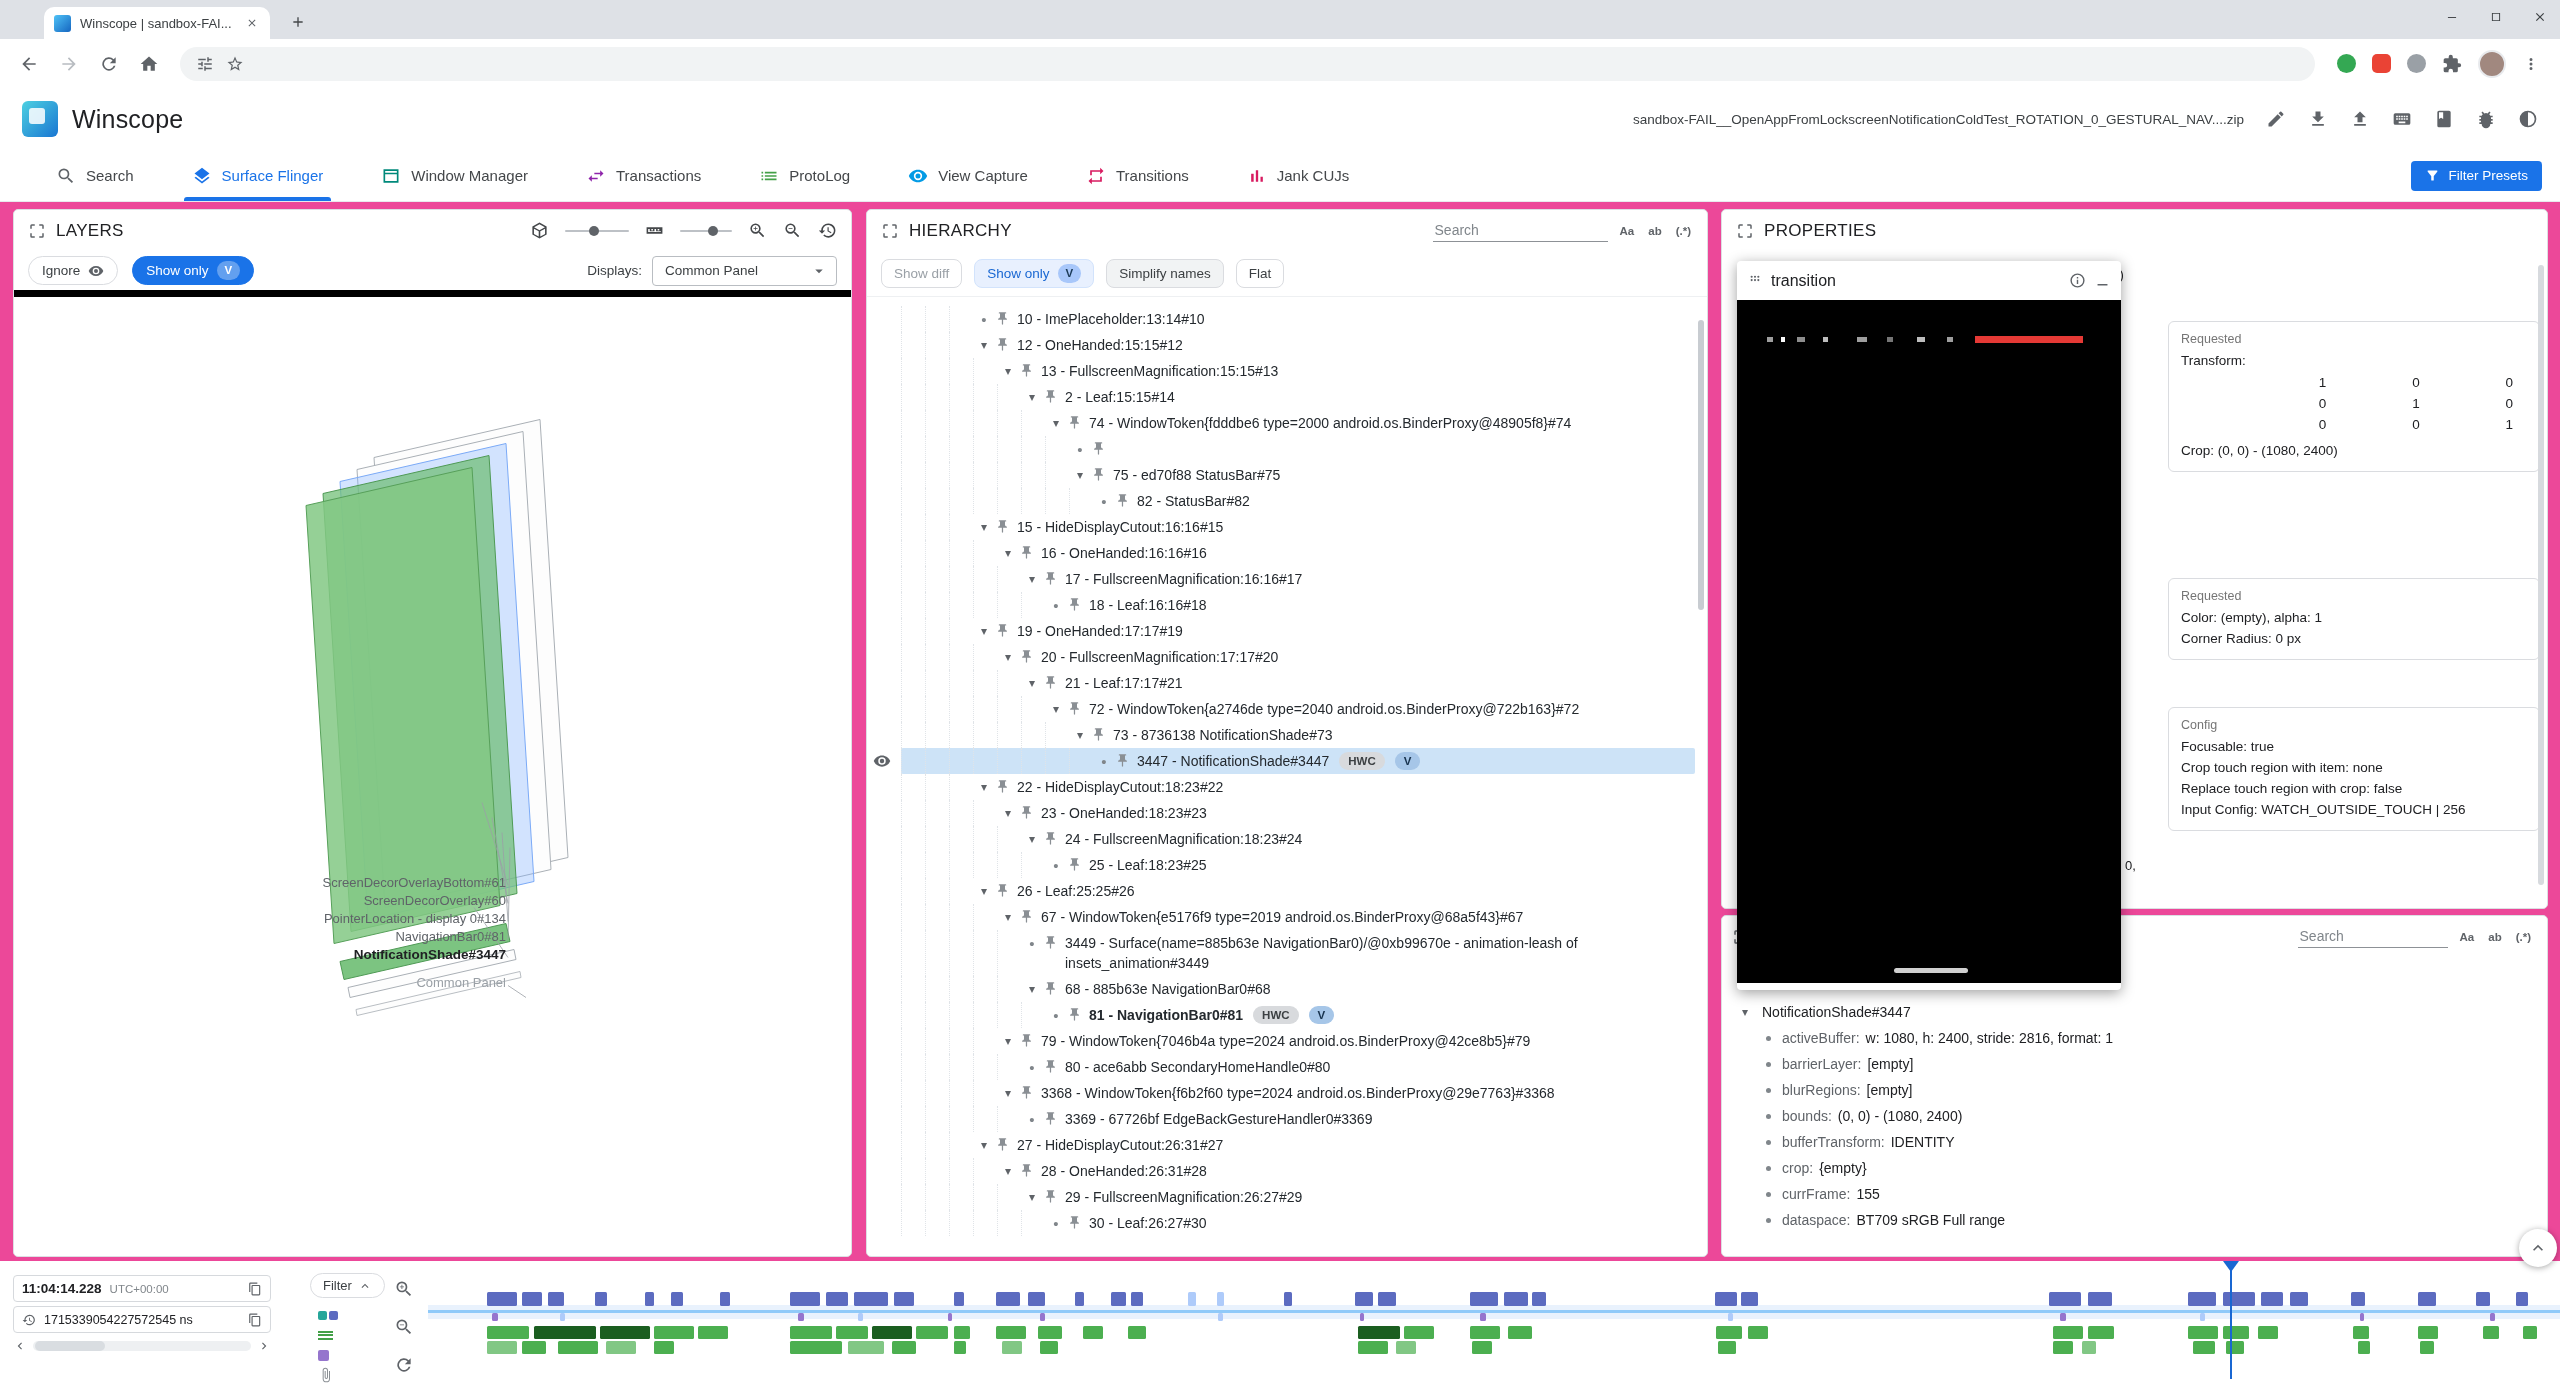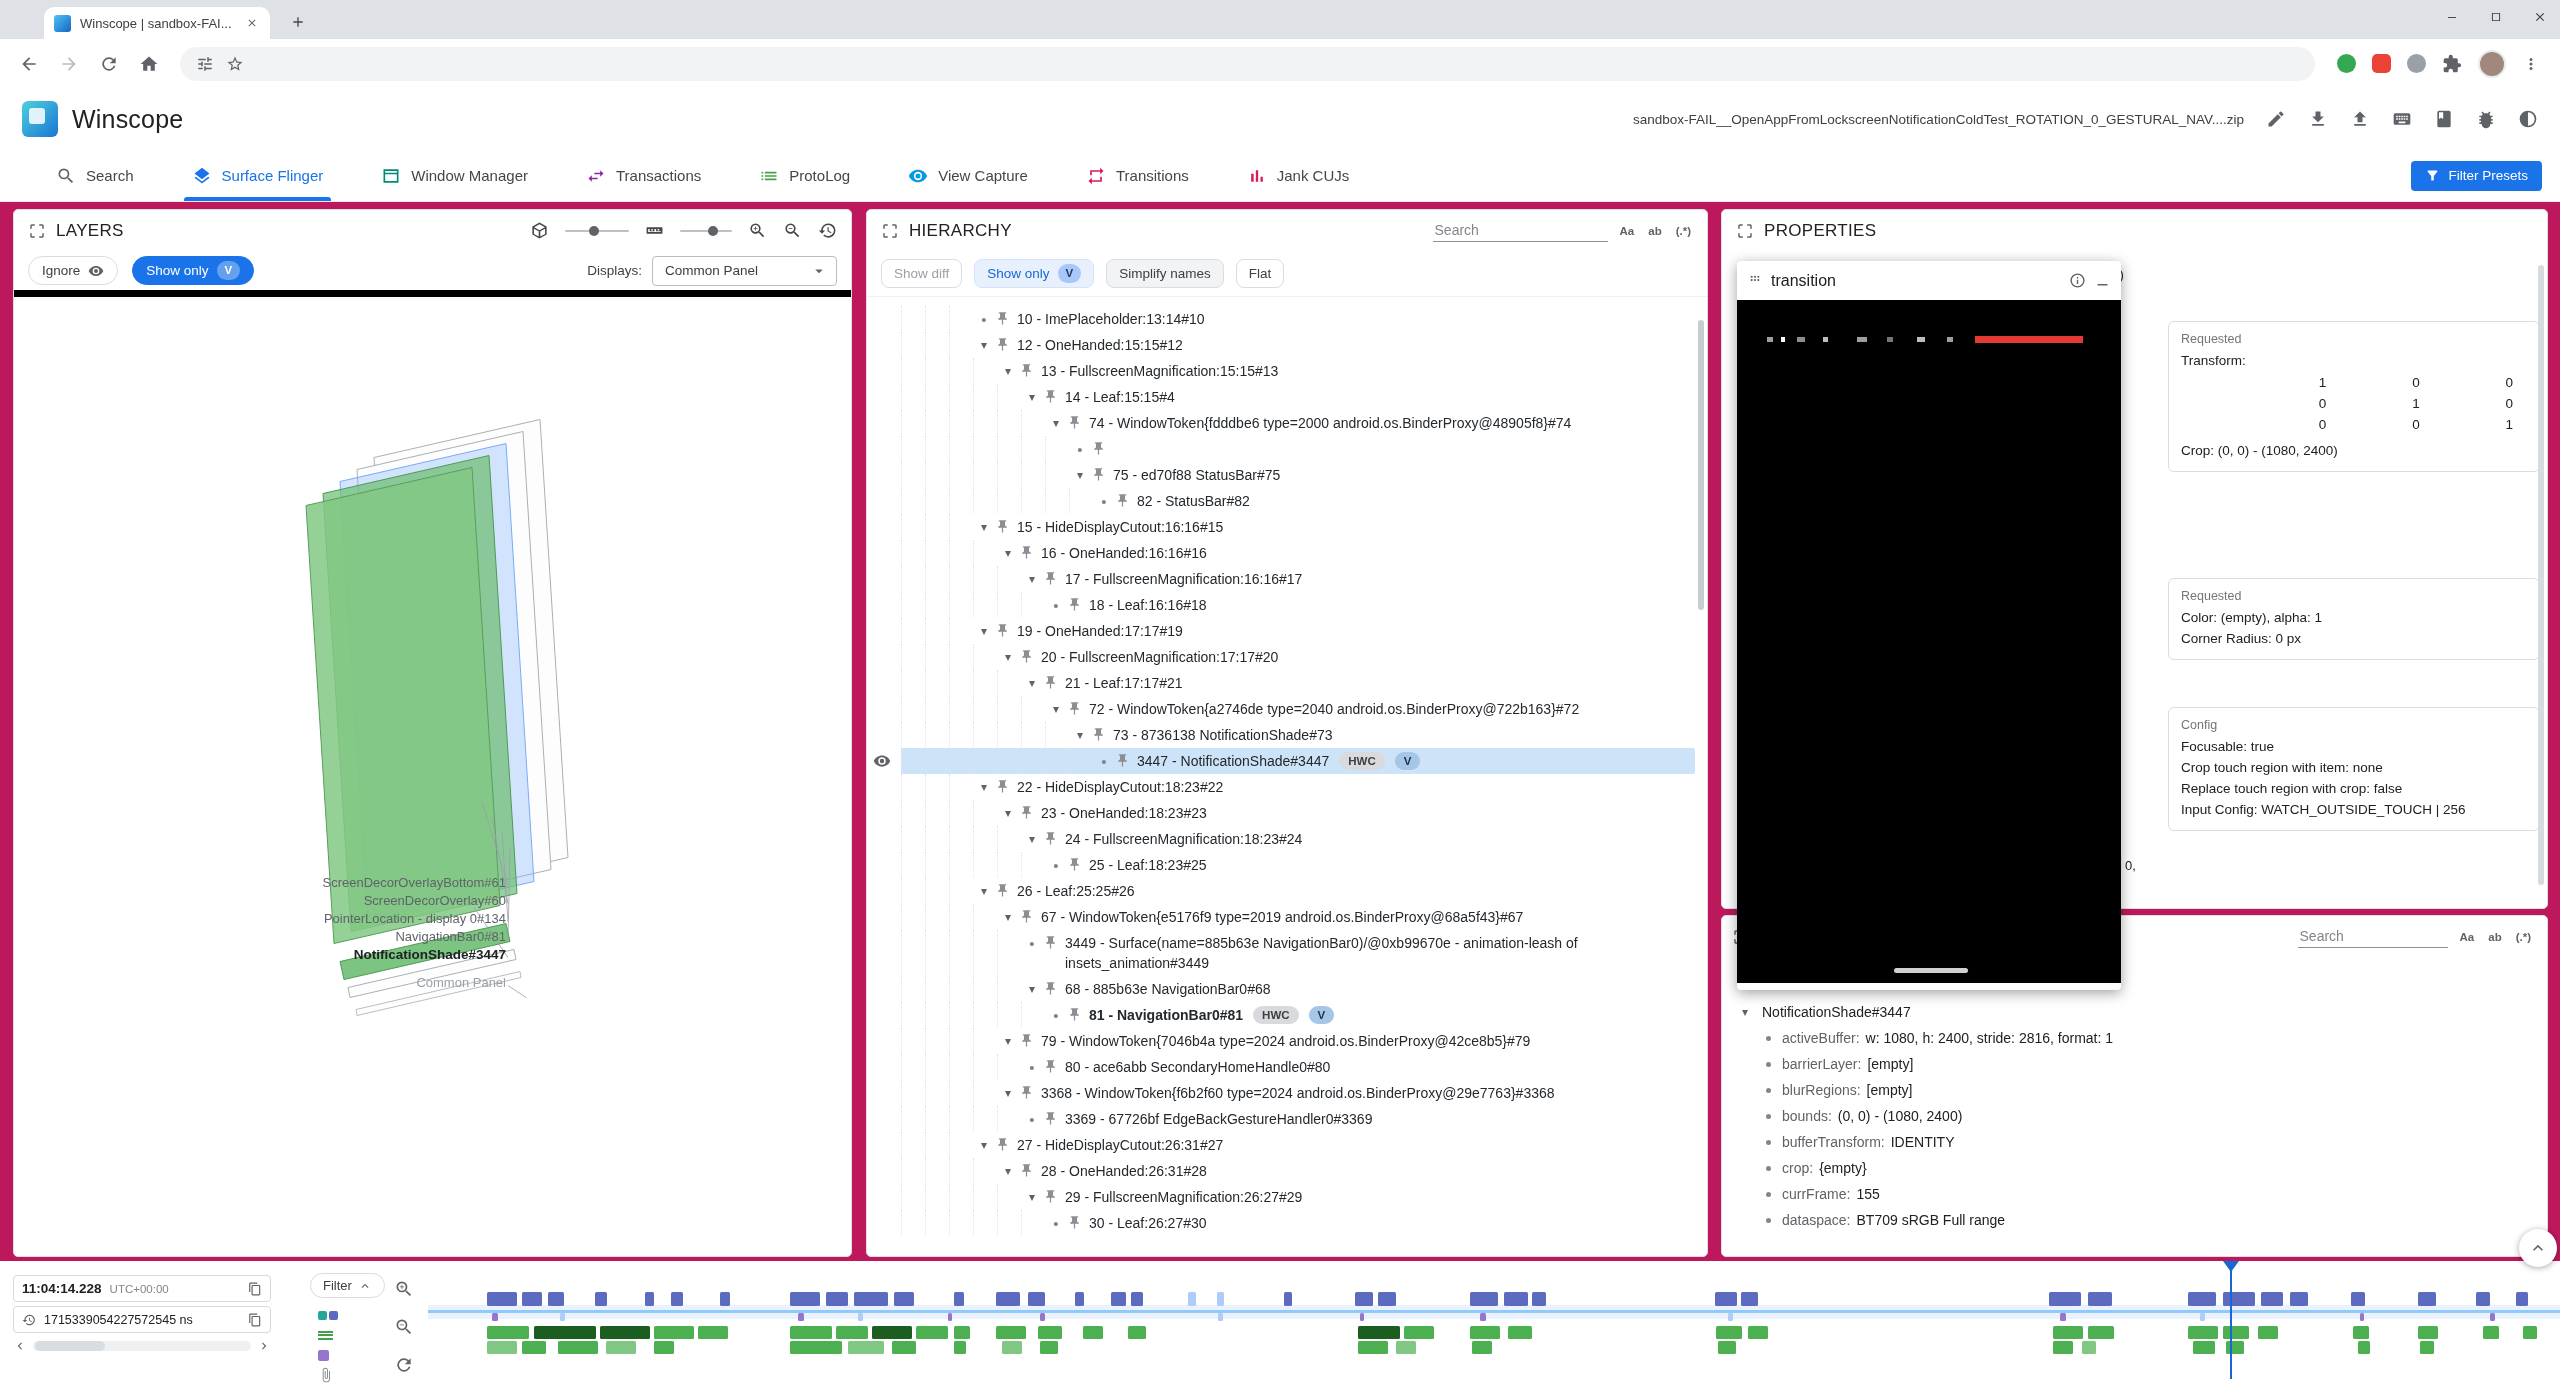--- a/index.html
+++ b/index.html
@@ -1,17 +1,17 @@
 <!DOCTYPE html>
 <html><head>
 <meta charset="utf-8">
 <style>
 *{margin:0;padding:0;box-sizing:border-box}
 body{font-family:"Liberation Sans",sans-serif;background:#fff}
-.screen{position:relative;width:2560px;height:1392px;overflow:hidden;background:#be185d;color:#202124;font-size:14px}
+.screen{position:relative;width:2560px;height:1392px;overflow:hidden;background:#ec4899;color:#202124;font-size:14px}
 svg{display:block;width:100%;height:100%;fill:currentColor}
 .icon{display:inline-block;flex:none}
 
 .tabstrip{position:absolute;left:0;top:0;right:0;height:39px;background:#dee1e6}
 .tab{position:absolute;left:44px;top:7px;width:226px;height:32px;background:#fff;border-radius:10px 10px 0 0;display:flex;align-items:center;gap:9px;padding:0 10px;font-size:13px;color:#3c4043}
 .tab-fav{width:17px;height:17px;border-radius:3px;background:linear-gradient(135deg,#4fc3f7,#1565c0)}
 .tab-title{flex:1;white-space:nowrap;overflow:hidden}
 .tab-close{width:16px;height:16px;color:#5f6368;padding:2px}
 .newtab{position:absolute;left:286px;top:10px;width:24px;height:24px;color:#44474a;padding:4px}
 .wctrls{position:absolute;right:12px;top:9px;display:flex;gap:28px;color:#3c4043}
@@ -534,21 +534,21 @@
           <span class="guide"></span>
           <span class="guide"></span>
           <span class="guide"></span>
           <span class="guide"></span>
           <span class="tog">▾</span>
           <span class="pinic">
             <svg viewBox="0 0 24 24">
               <path d="M16 9V4h1a1 1 0 0 0 0-2H7a1 1 0 0 0 0 2h1v5c0 1.66-1.34 3-3 3v2h5.97v7l1 1 1-1v-7H19v-2c-1.66 0-3-1.34-3-3z"></path>
             </svg>
           </span>
-          <span class="htext">14 - Leaf:15:15#4</span>
+          <span class="htext">2 - Leaf:15:15#14</span>
         </div>
         <div class="hrow">
           <span class="guide"></span>
           <span class="guide"></span>
           <span class="guide"></span>
           <span class="guide"></span>
           <span class="guide"></span>
           <span class="guide"></span>
           <span class="tog">▾</span>
           <span class="pinic">

